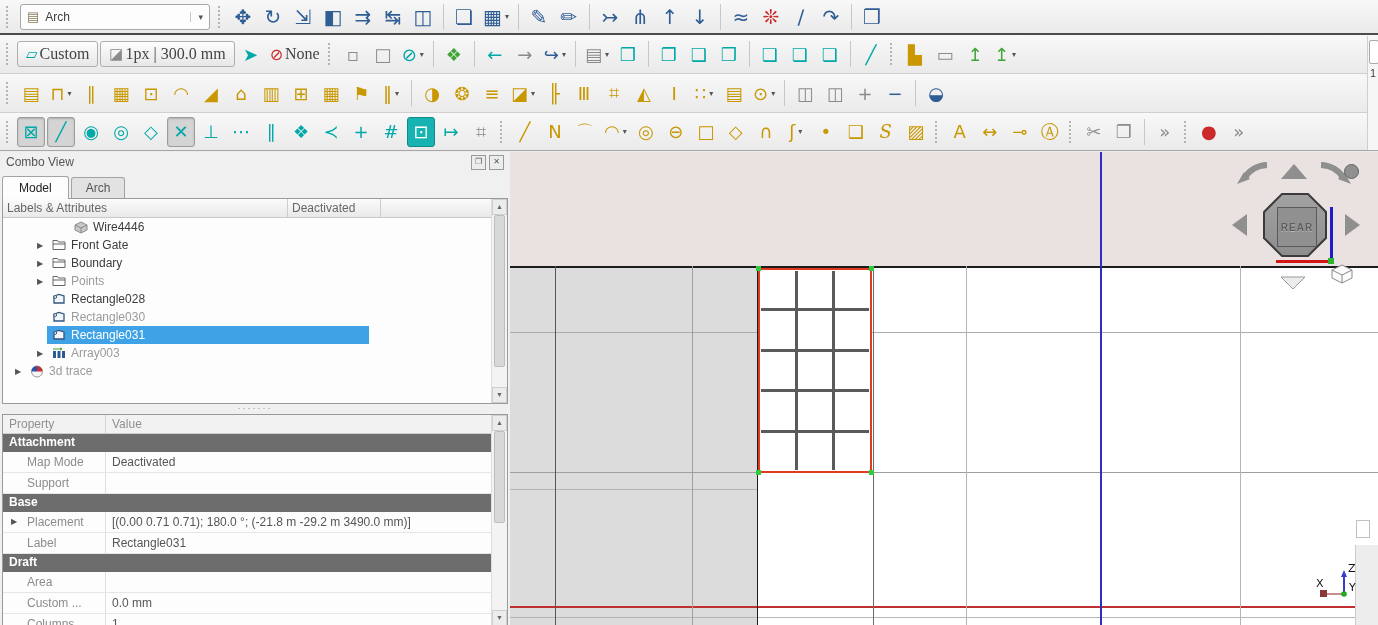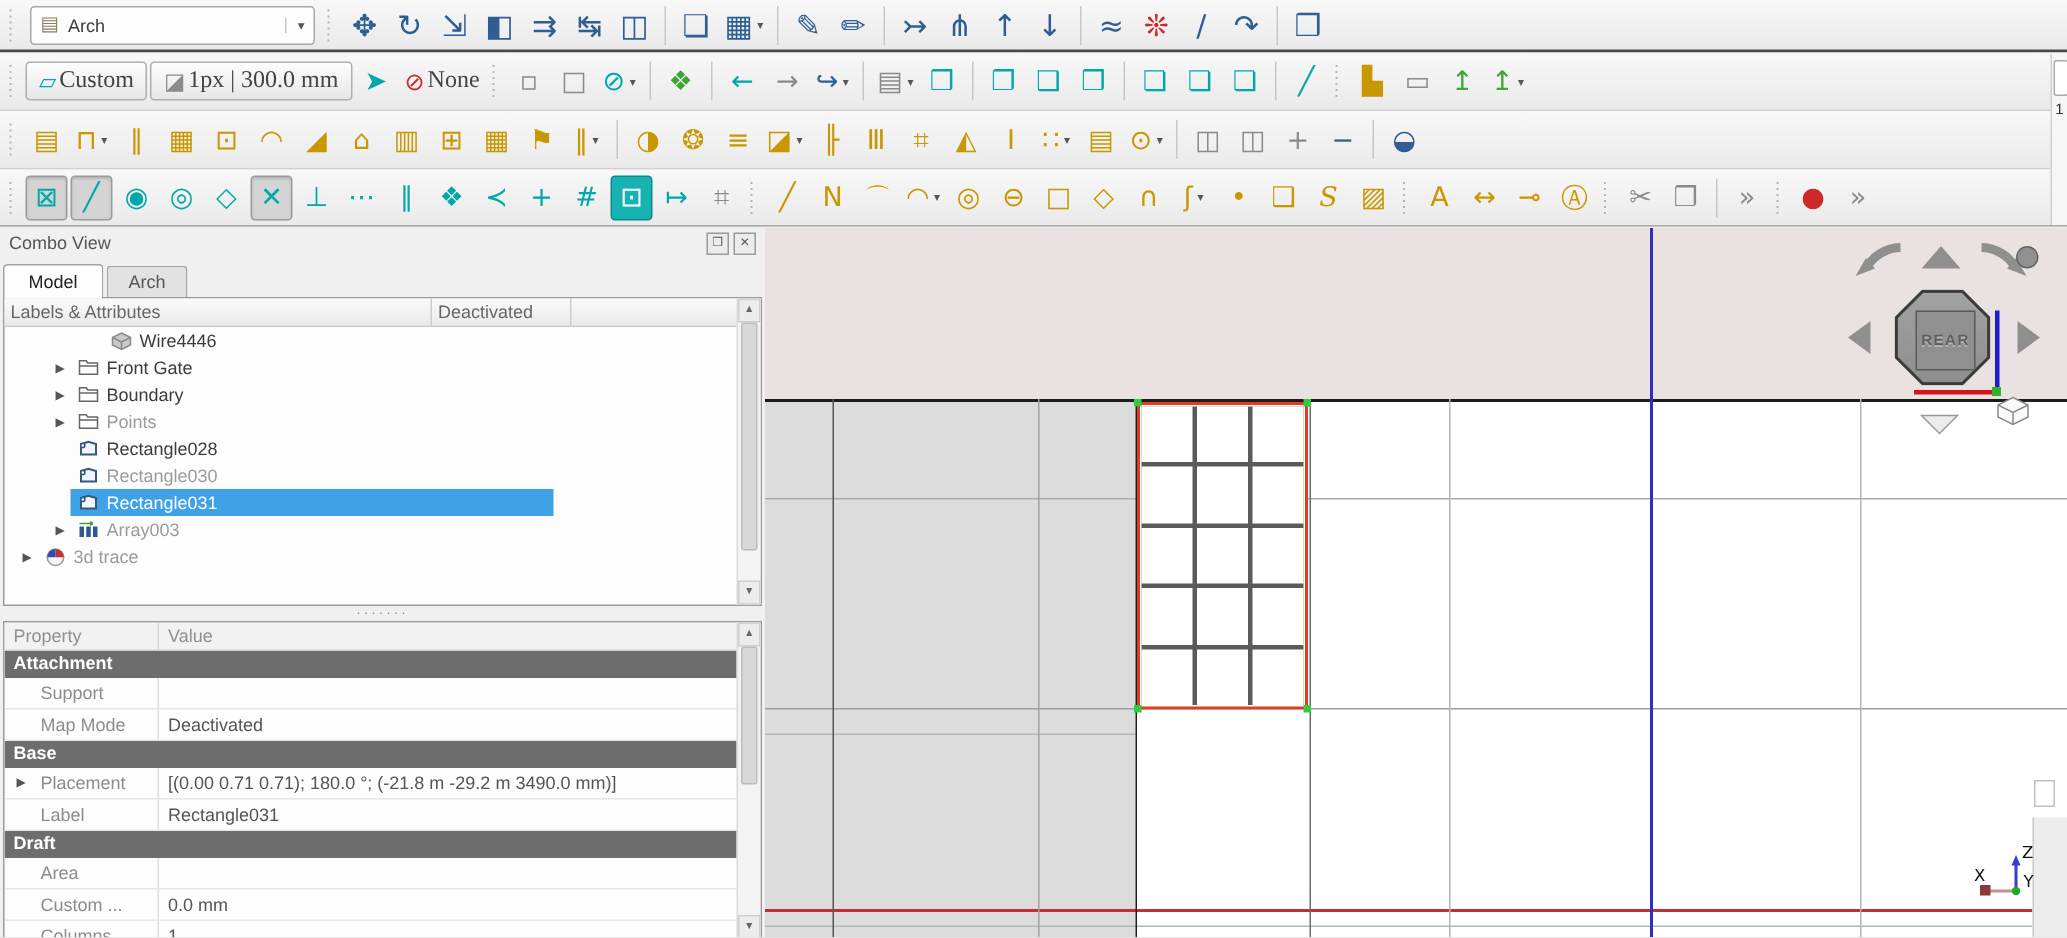--- a/index.html
+++ b/index.html
@@ -646,26 +646,26 @@
     <div class="splitter">·······</div>
 
     <div class="prop-frame">
       <div class="prop-head">
         <div>Property</div>
         <div>Value</div>
       </div>
       <div class="prop-body" id="prop-body">
           <div class="psec">Attachment</div>
           <div class="prow">
+            <div class="plab"><span>Map Mode</span></div>
+            <div class="pval">Deactivated</div>
+          </div>
+          <div class="prow">
             <div class="plab"><span>Support</span></div>
             <div class="pval"></div>
-          </div>
-          <div class="prow">
-            <div class="plab"><span>Map Mode</span></div>
-            <div class="pval">Deactivated</div>
           </div>
           <div class="psec">Base</div>
           <div class="prow">
             <div class="plab"><span class="pexp">▶</span><span>Placement</span></div>
             <div class="pval">[(0.00 0.71 0.71); 180.0 °; (-21.8 m  -29.2 m  3490.0 mm)]</div>
           </div>
           <div class="prow">
             <div class="plab"><span>Label</span></div>
             <div class="pval">Rectangle031</div>
           </div>

